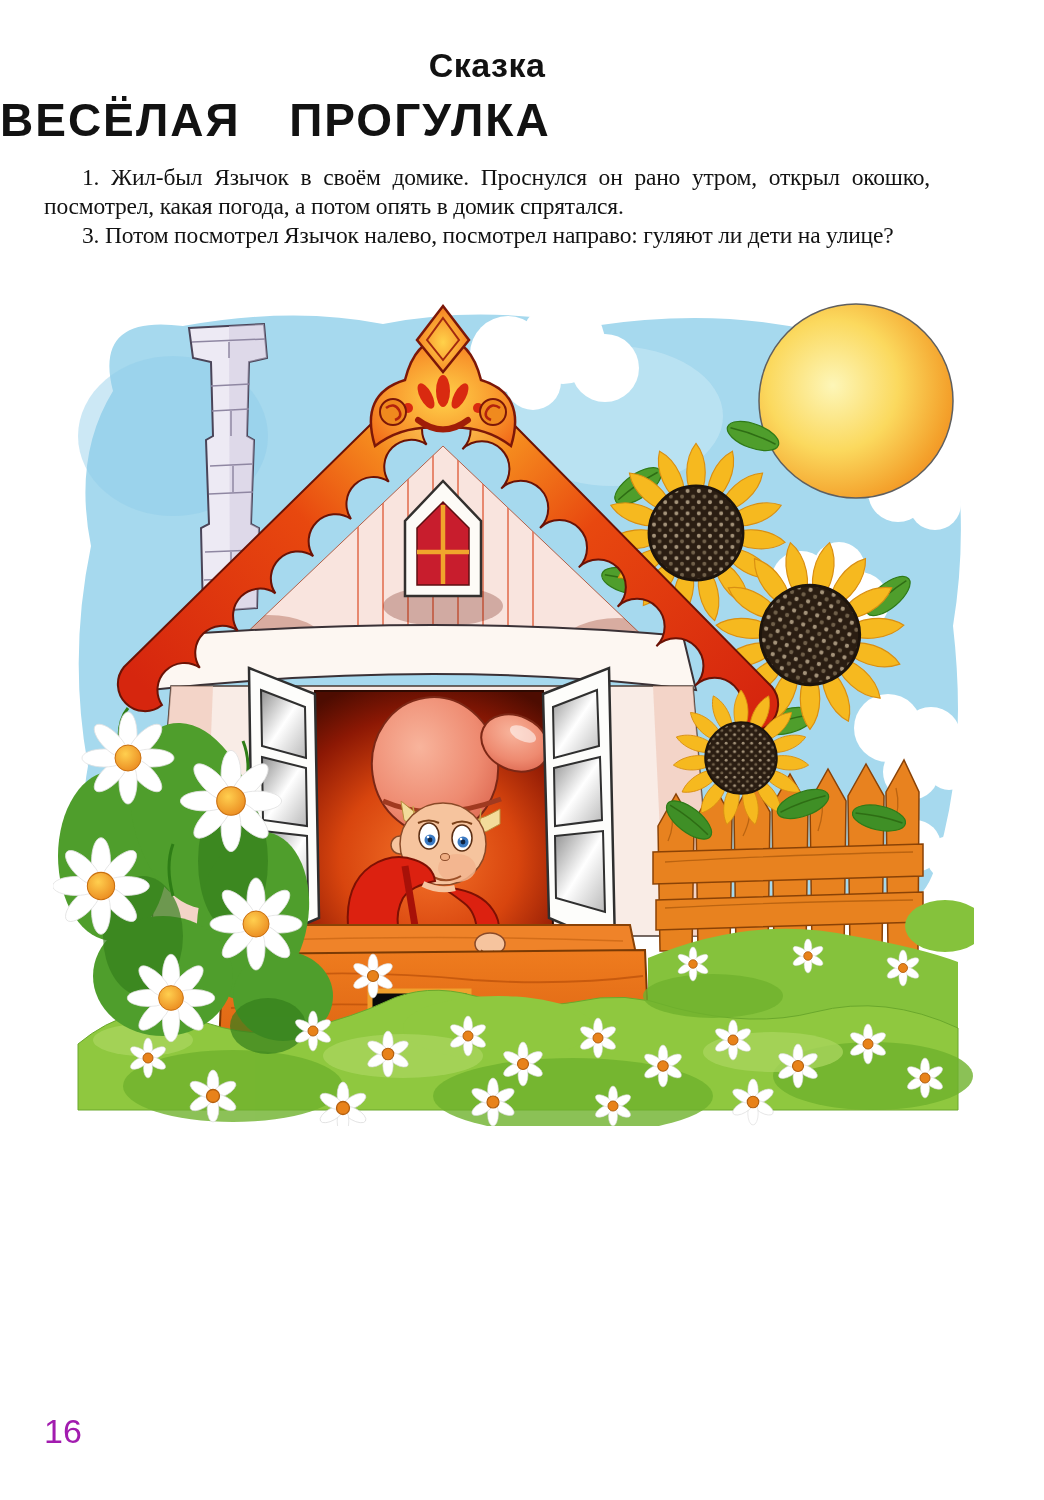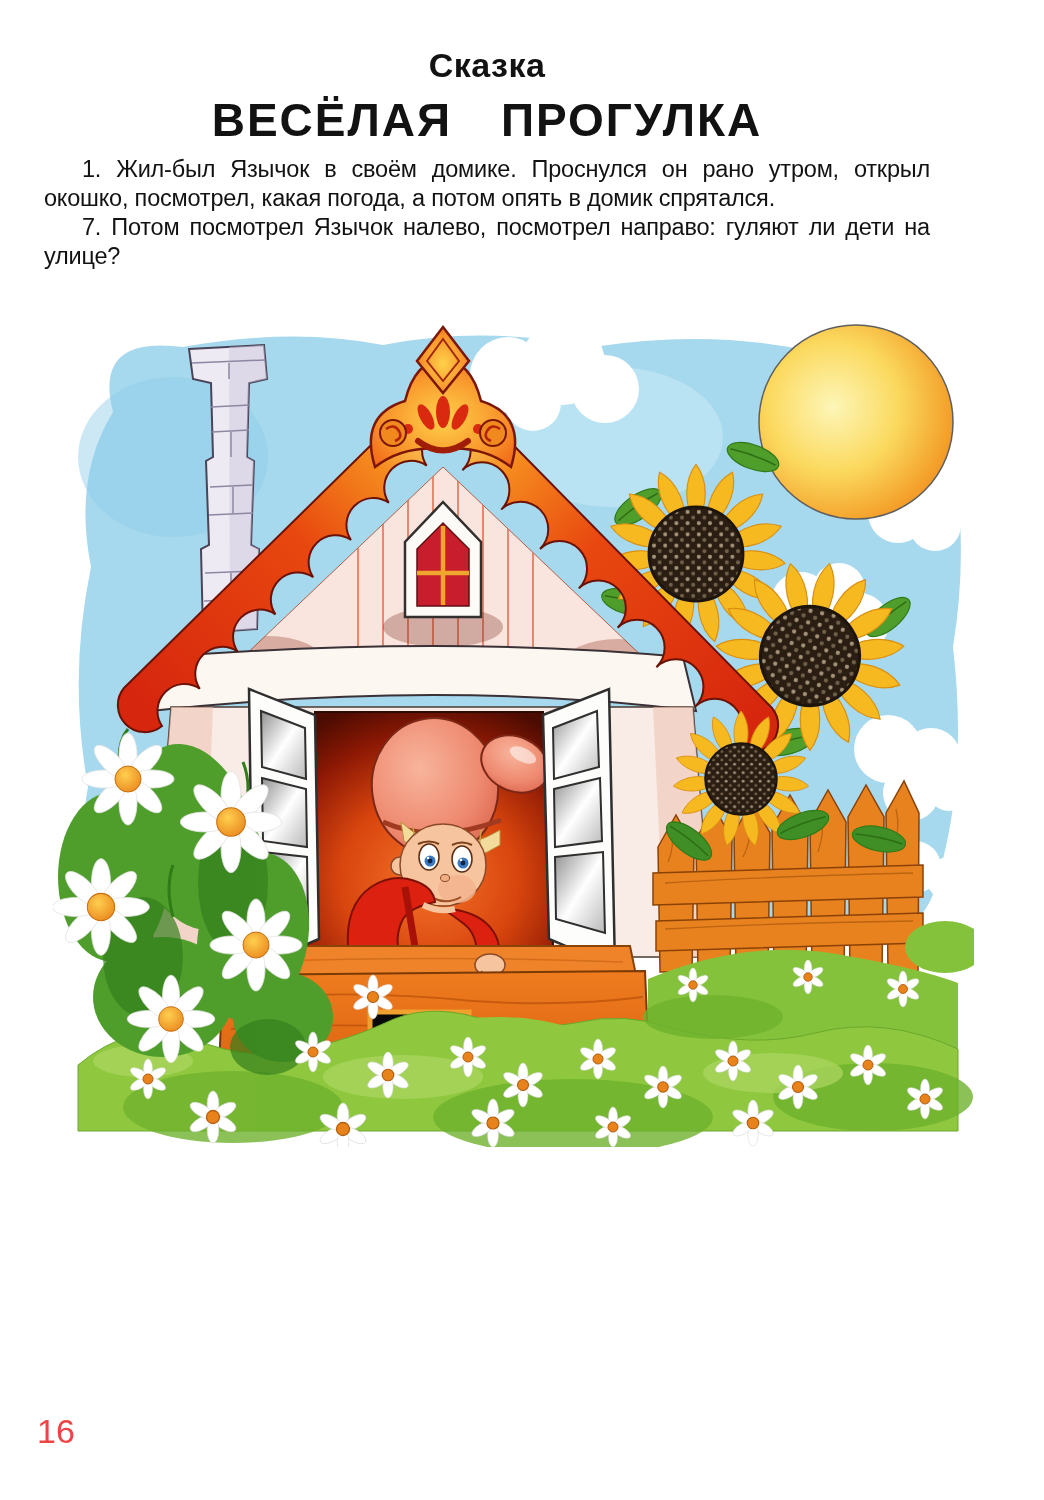--- a/index.html
+++ b/index.html
@@ -1,37 +1,37 @@
 <!DOCTYPE html>
 <html><head>
 <meta charset="utf-8">
 <style>
   html,body{margin:0;padding:0;background:#ffffff;}
   .page{position:relative;width:974px;height:1500px;background:#fff;overflow:hidden;
         font-family:"Liberation Sans", sans-serif;color:#121212;}
   .kicker{margin:46px 0 0 0;text-align:center;font-size:34px;font-weight:bold;letter-spacing:.5px;}
-  .title{margin:8px 0 8px 0;text-align:center;font-size:46px;font-weight:bold;
+  .title{margin:8px 0 16px 0;font-size:46px;font-weight:bold;
          letter-spacing:2px;word-spacing:34px;}
   .story{padding:0 44px;font-size:23.5px;line-height:29px;text-align:justify;letter-spacing:-0.2px;}
-  .story p{margin:0;text-indent:38px;}
+  .story p{margin:0;text-indent:38px;font-family:Liberation Serif, serif;}
   .lead{font-weight:bold;}
   figure.illo{margin:46px 0 0 53px;padding:0;width:935px;height:830px;}
-  .pageno{position:absolute;left:37px;top:1412px;font-size:34px;color:#ef4444;}
+  .pageno{position:absolute;left:44px;top:1412px;font-size:34px;color:#a21caf;}
 </style>
 </head>
 <body>
 
 <div class="page">
 
   <h2 class="kicker">Сказка</h2>
   <h1 class="title">ВЕСЁЛАЯ ПРОГУЛКА</h1>
 
   <div class="story">
     <p><b class="lead"></b><span>1. Жил-был Язычок в своём домике. Проснулся он рано утром, открыл окошко, посмотрел, какая погода, а потом опять в домик спрятался.</span></p>
-    <p><b class="lead"></b><span>7. Потом посмотрел Язычок налево, посмотрел направо: гуляют ли дети на улице?</span></p>
+    <p><b class="lead"></b><span>3. Потом посмотрел Язычок налево, посмотрел направо: гуляют ли дети на улице?</span></p>
   </div>
 
   <figure class="illo">
   <svg width="935" height="830" viewBox="0 0 935 830" xmlns="http://www.w3.org/2000/svg">
     <defs>
       <radialGradient id="sunGrad" cx="0.38" cy="0.42" r="0.75">
         <stop offset="0" stop-color="#fdf6b8"></stop>
             <stop offset="0.45" stop-color="#fbd95e"></stop>
         <stop offset="0.8" stop-color="#f4a22c"></stop>
             <stop offset="1" stop-color="#ee821a"></stop>

